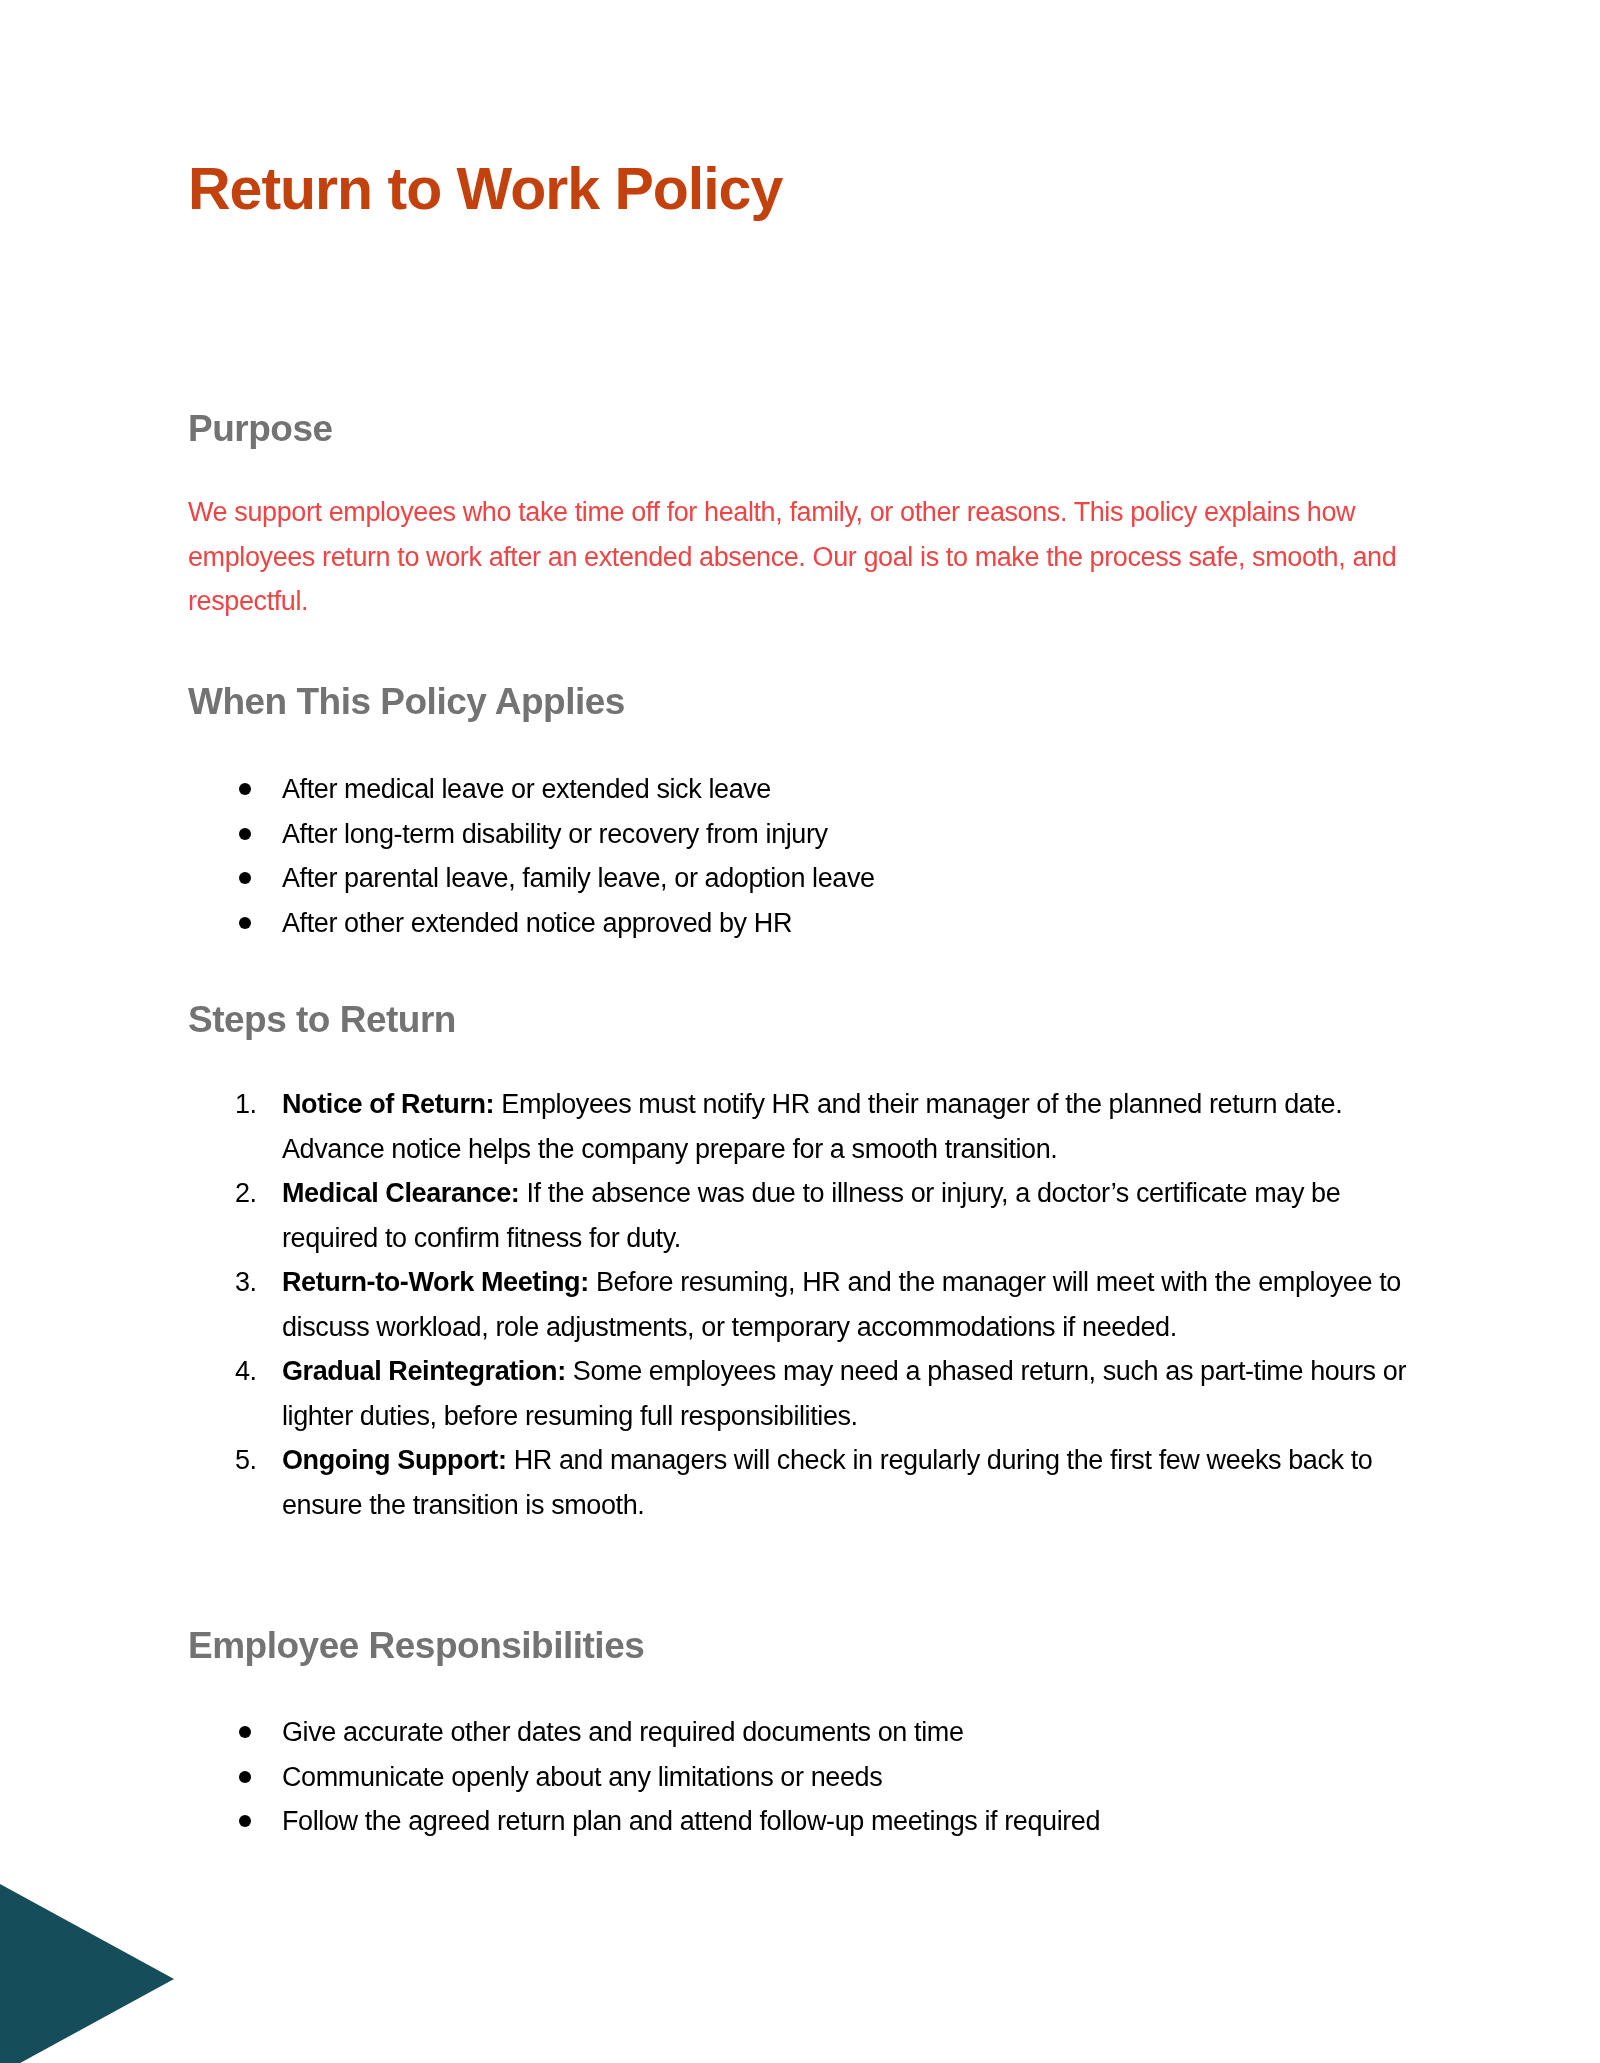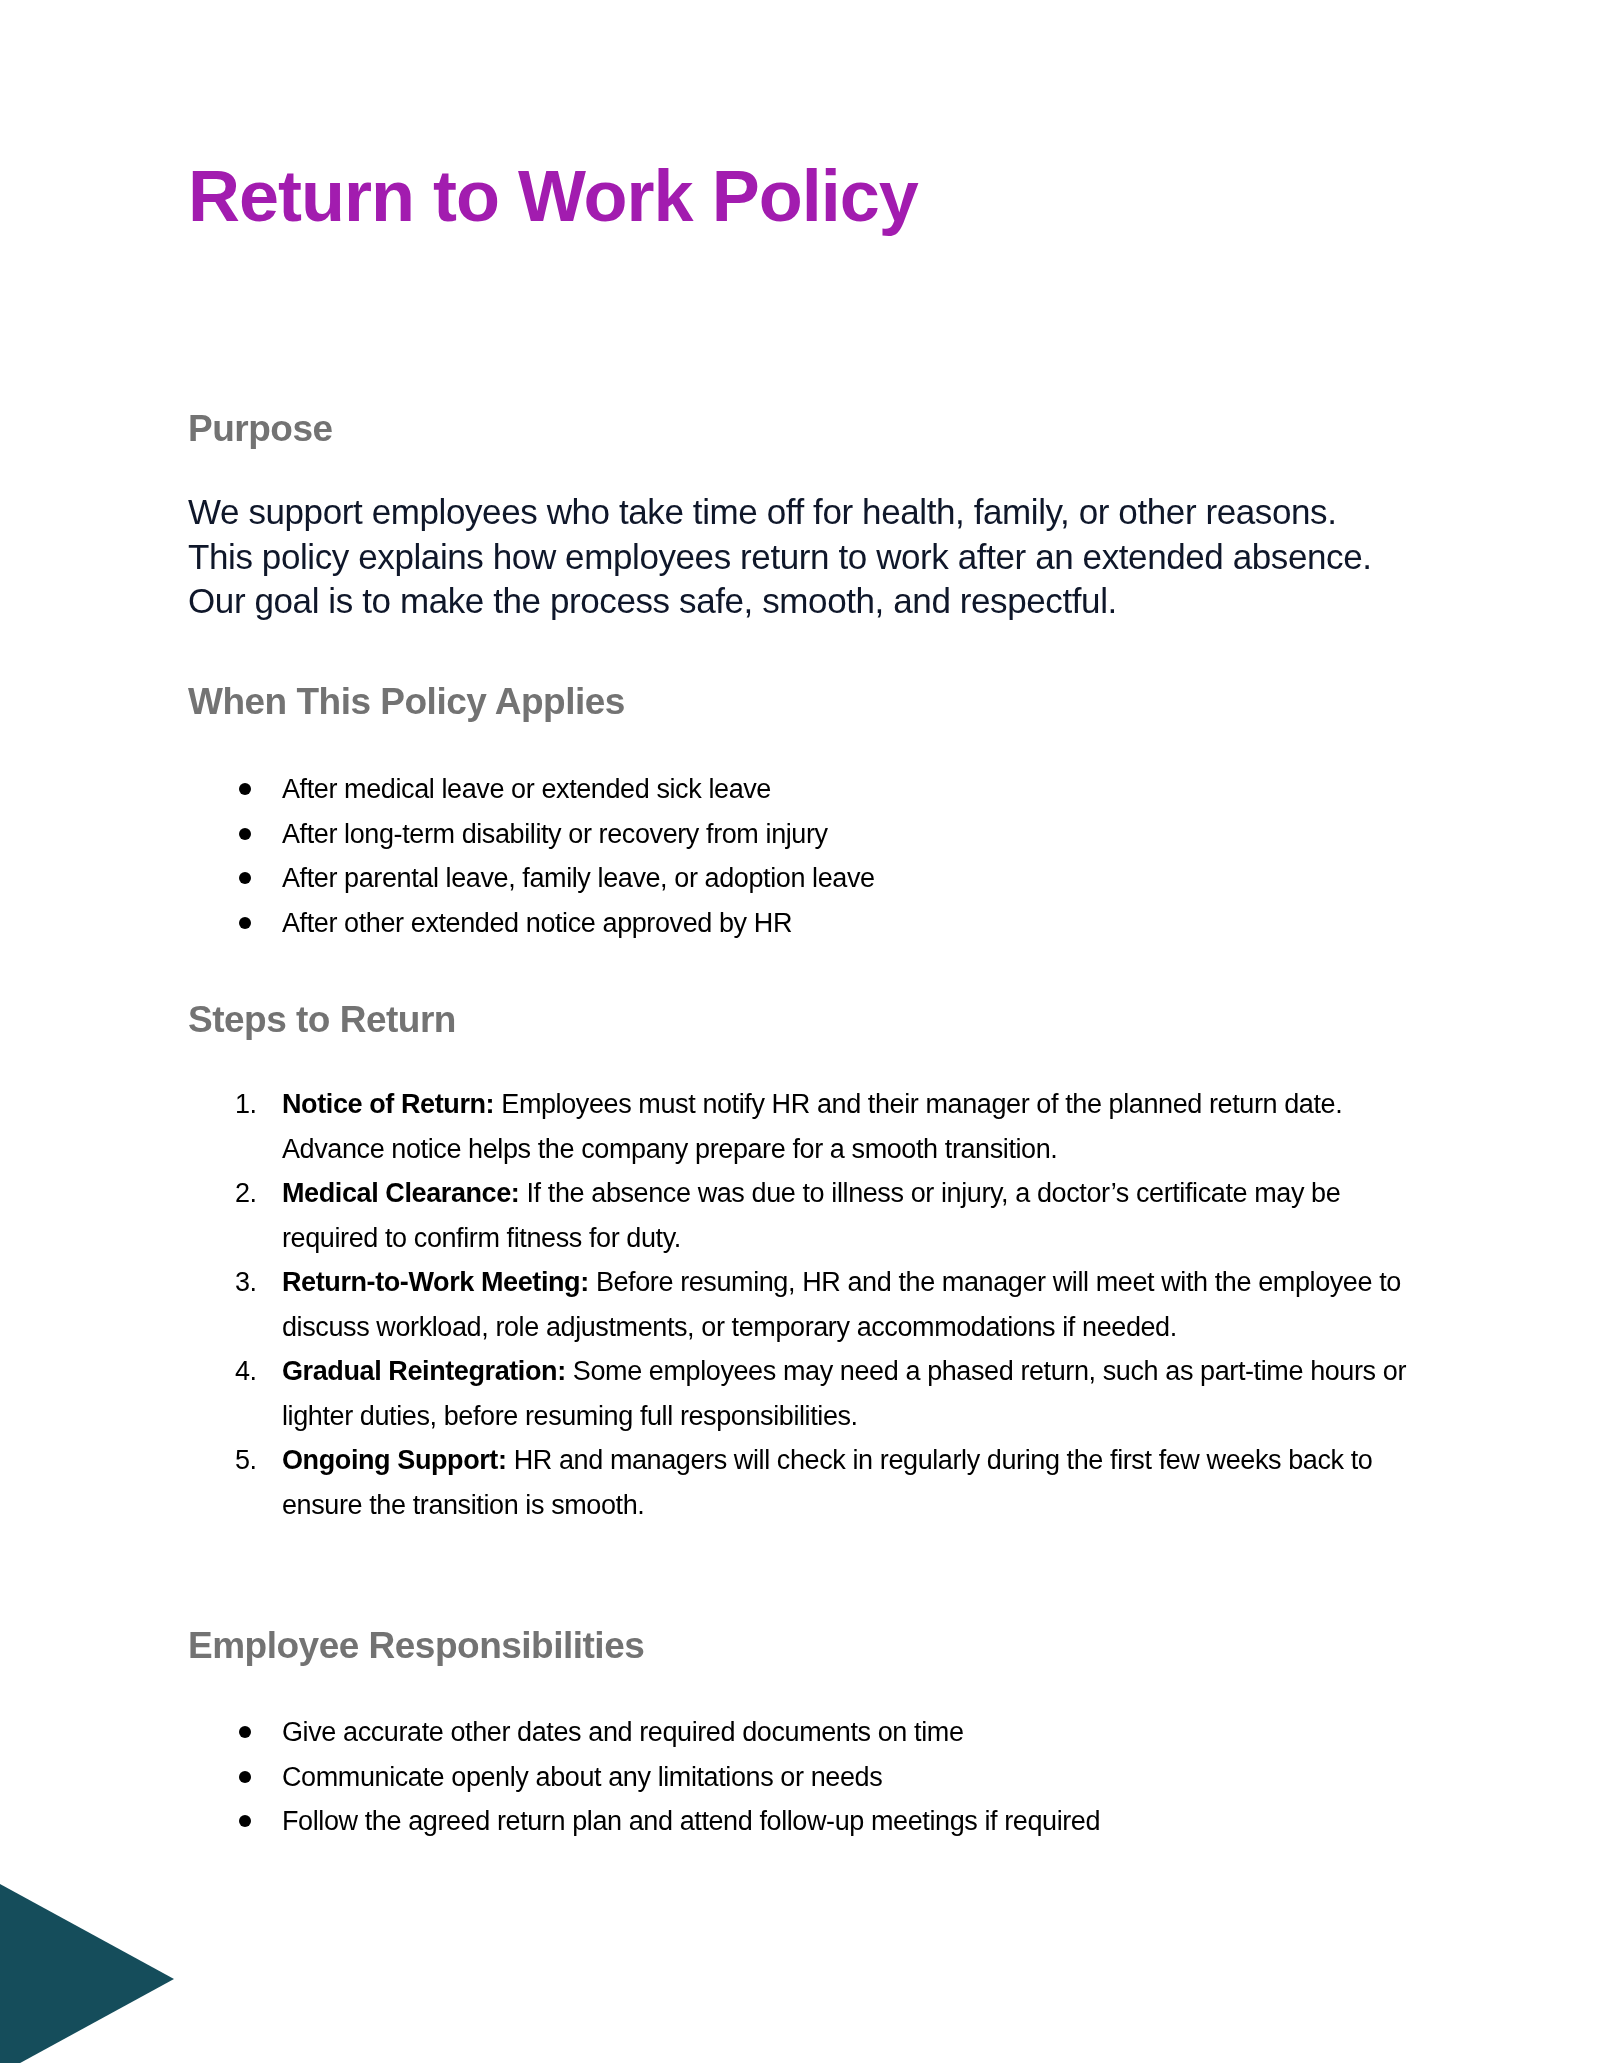--- a/index.html
+++ b/index.html
@@ -11,46 +11,46 @@
     overflow: hidden;
     font-family: "Liberation Sans", "DejaVu Sans", sans-serif;
     color: #000000;
   }
   .page { position: absolute; left: 0; top: 0; width: 1600px; height: 2063px; }
   .title {
     position: absolute;
     left: 188px;
     top: 160px;
     margin: 0;
-    font-size: 72px;
+    font-size: 59px;
     font-weight: bold;
-    color: #a21caf;
+    color: #c2410c;
     letter-spacing: -1px;
     line-height: 1;
     white-space: nowrap;
   }
   .section-heading {
     position: absolute;
     left: 188px;
     margin: 0;
     font-size: 37px;
     font-weight: bold;
     color: #737373;
     line-height: 1;
     letter-spacing: -0.5px;
     white-space: nowrap;
   }
   .body-text {
     position: absolute;
     left: 188px;
     width: 1220px;
     margin: 0;
-    font-size: 35px;
+    font-size: 27px;
     line-height: 44.5px;
-    color: #0f172a;
+    color: #ef4444;
     letter-spacing: -0.4px;
   }
   ul.bullets, ol.steps {
     position: absolute;
     left: 188px;
     margin: 0;
     padding: 0;
     list-style: none;
     width: 1240px;
   }

